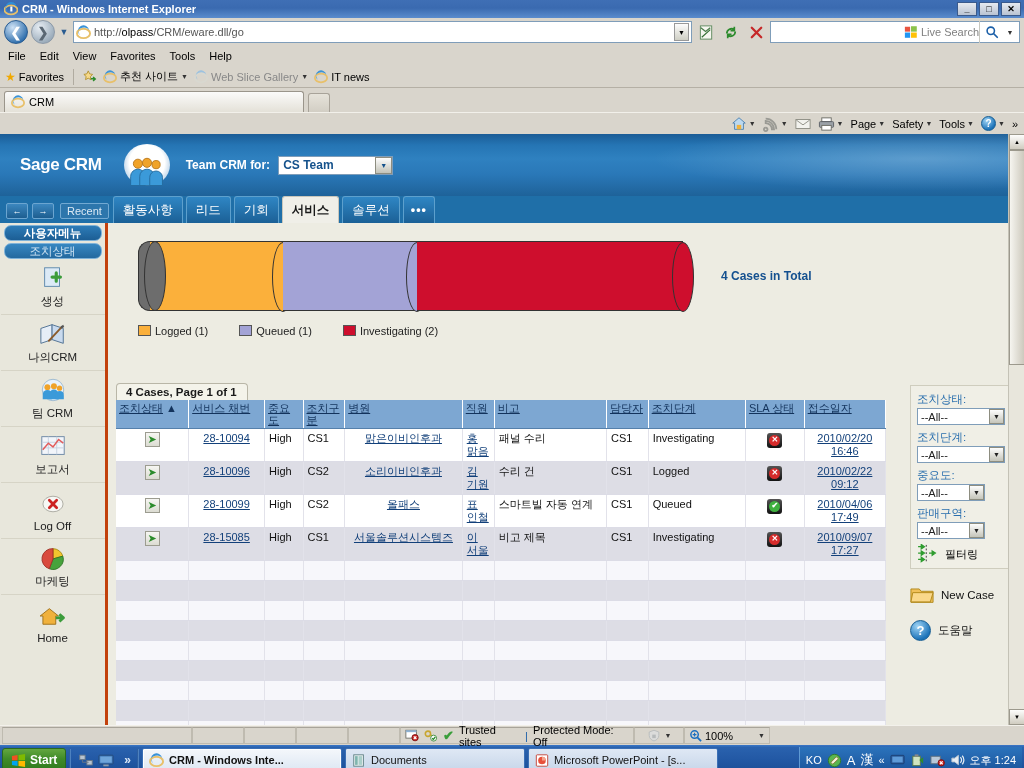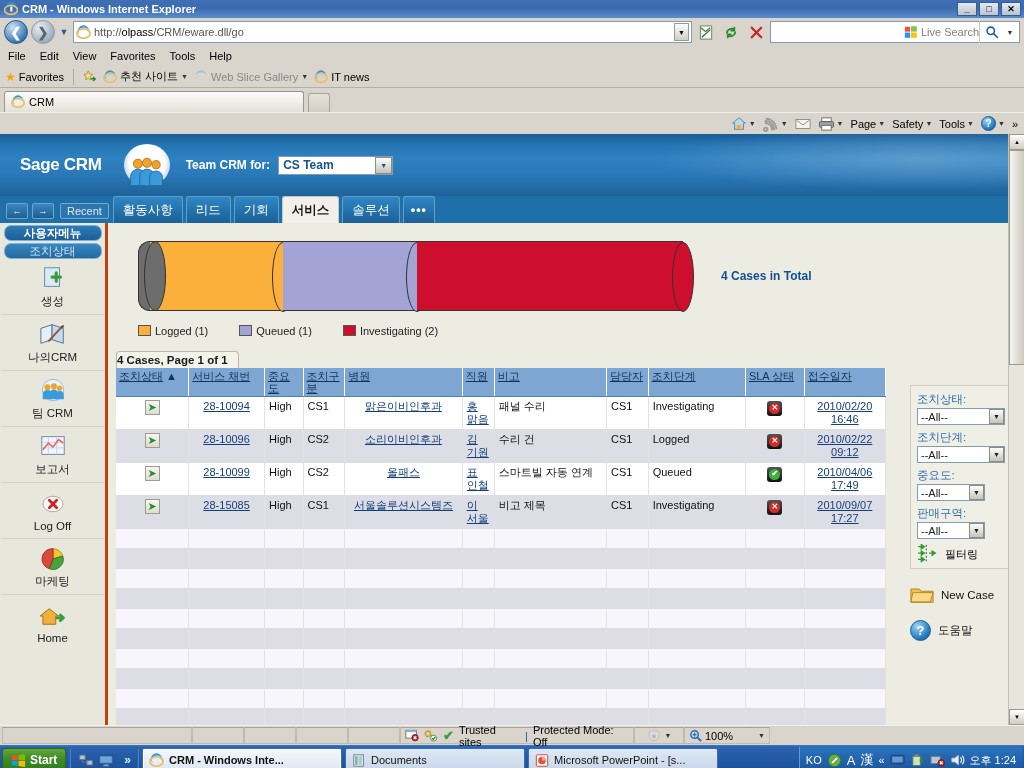--- a/index.html
+++ b/index.html
@@ -114,21 +114,21 @@
   .cylinder{height:70px;width:545px;display:flex;position:relative;}
   .cyl-seg{height:70px;position:relative;}
   .cyl-cap{position:absolute;left:-11px;top:0;width:22px;height:70px;border-radius:50%;
     border:1px solid #333;}
   .total-lbl{margin-left:38px;color:#14508f;font-weight:bold;font-size:12px;}
   .legend{display:flex;gap:31px;padding:14px 0 0 30px;align-items:center;font-size:11px;color:#222;}
   .legend .sw{width:13px;height:11px;display:inline-block;border:1px solid #555;margin-right:4px;vertical-align:-1px;}
   
   .gridbox{margin:14px 0 0 8px;width:770px;}
   .grid-tab{display:inline-block;background:#f4f3ea;border:1px solid #b9b6a7;border-bottom:none;
-    border-radius:4px 4px 0 0;padding:2px 10px 2px 0;font-size:11.5px;font-weight:bold;color:#1a1a1a;}
+    border-radius:4px 4px 0 0;padding:2px 10px 2px 9px;font-size:11.5px;font-weight:bold;color:#1a1a1a;margin-top:32px;}
   table.cases{border-collapse:collapse;width:770px;background:#fff;table-layout:fixed;}
   table.cases th{background:#7da7d2;color:#13335c;font-size:11px;text-align:left;
     padding:2px 3px;border-right:1px solid #fff;border-bottom:1px solid #5580ab;
     vertical-align:top;line-height:12px;font-weight:normal;}
   table.cases th .hl{text-decoration:underline;color:#13335c;}
   table.cases td{font-size:11px;padding:3px 4px;border-right:1px solid #e2e2ea;
     border-bottom:1px solid #dcdce6;vertical-align:top;color:#111;line-height:13px;}
   table.cases tr.alt td{background:#dddde5;}
   table.cases tr.rowline td{background:#f7f7fb;}
   table.cases a{color:#12407a;text-decoration:underline;}

